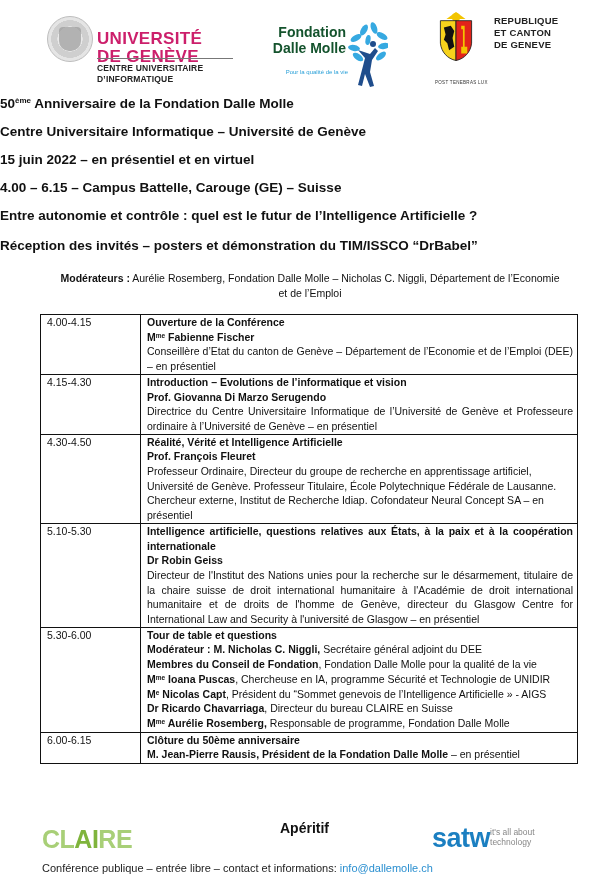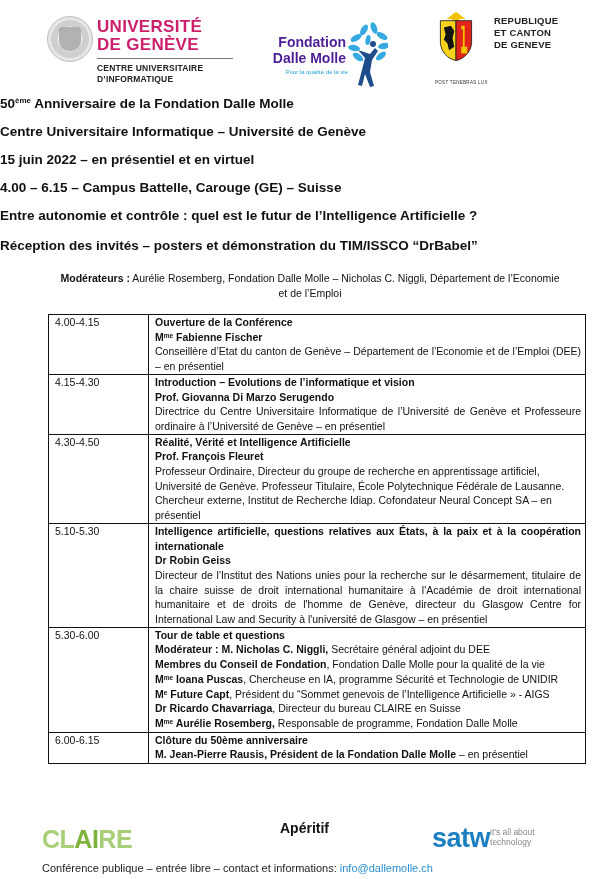--- a/index.html
+++ b/index.html
@@ -9,47 +9,47 @@
     color: #111;
   }
   .abs { position: absolute; }
 
   
   .unige { left: 44px; top: 10px; width: 160px; height: 68px; }
   .unige-seal { position: absolute; left: 3px; top: 6px; width: 44px; height: 44px; border-radius: 50%;
     background: radial-gradient(circle, #e9e9e9 0 40%, #cfcfcf 41% 60%, #e5e5e5 61% 100%);
     border: 1px solid #bdbdbd; }
   .unige-seal .inner { position:absolute; left: 11px; top: 10px; width: 22px; height: 24px; background:#9a9a9a; border-radius: 4px 4px 10px 10px; opacity: .7; }
-  .unige-title { position: absolute; left: 53px; top: 8px; color: #cc1f6b; font-weight: bold; font-size: 17px; line-height: 18px; letter-spacing: 0.3px; }
+  .unige-title { position: absolute; left: 53px; top: 20px; color: #cc1f6b; font-weight: bold; font-size: 17px; line-height: 18px; letter-spacing: 0.3px; }
   .unige-rule { position: absolute; left: 53px; top: 48px; width: 136px; height: 1px; background: #777; }
   .unige-sub { position: absolute; left: 53px; top: 53px; font-size: 8.5px; line-height: 11px; font-weight: bold; color: #222; letter-spacing: 0.2px; }
 
   .fdm { left: 248px; top: 12px; width: 130px; height: 72px; }
-  .fdm-title { position: absolute; left: 6px; top: 22px; color: #4c1d95; font-weight: bold; font-size: 14px; line-height: 16px; text-align: right; width: 92px; }
+  .fdm-title { position: absolute; left: 6px; top: 12px; color: #14532d; font-weight: bold; font-size: 14px; line-height: 16px; text-align: right; width: 92px; }
   .fdm-tag { position: absolute; left: 0px; top: 57px; color: #2aa0d8; font-size: 6px; width: 100px; text-align: right; }
   .fdm-tree { position: absolute; left: 100px; top: 6px; width: 40px; height: 72px; }
 
   .geneve { left: 430px; top: 2px; width: 175px; height: 84px; }
   .shield { position: absolute; left: 6px; top: 10px; width: 40px; height: 52px; }
   .geneve-title { position: absolute; left: 64px; top: 13px; font-size: 9.5px; line-height: 12px; color: #222; font-weight: bold; letter-spacing: 0.2px;}
   .geneve-motto { position: absolute; left: 5px; top: 78px; font-size: 4.5px; color: #333; letter-spacing: 0.3px; }
 
   
   .center { left: 0; width: 609px; text-align: left; font-weight: bold; font-size: 13.5px; }
   .t1 { top: 96px; }
   .t2 { top: 124px; }
   .t3 { top: 152px; }
   .t4 { top: 180px; }
   .t5 { top: 208px; }
   .t6 { top: 238px; }
   sup.ex { font-size: 8px; vertical-align: top; line-height: 1; position: relative; top: 1px; }
   .mods { left: 60px; width: 500px; top: 271px; text-align: center; font-size: 10.5px; line-height: 15px; }
 
   
-  .schedule { position: absolute; left: 40px; top: 314px; width: 538px; border-collapse: collapse; font-size: 10.5px; line-height: 14.7px; margin-left: 8px; }
+  .schedule { position: absolute; left: 40px; top: 314px; width: 538px; border-collapse: collapse; font-size: 10.5px; line-height: 14.7px; }
   .schedule td { border: 1.2px solid #111; vertical-align: top; padding: 0px 5px 0px 6px; }
   .schedule td.time { width: 88px; }
   .schedule td.body { padding-right: 4px; }
   .row-r1 { height: 58px; }
   .row-r2 { height: 57px; }
   .row-r3 { height: 89px; }
   .row-r4 { height: 45px; }
   .row-r5 { height: 103px; }
   .row-r6 { height: 105px; }
   .row-r7 { height: 31px; }
@@ -170,21 +170,21 @@
       <div class="just">Directeur de l'Institut des Nations unies pour la recherche sur le désarmement, titulaire de la chaire suisse de droit international humanitaire à l'Académie de droit international humanitaire et de droits de l'homme de Genève, directeur du Glasgow Centre for International Law and Security à l'université de Glasgow – en présentiel</div>
     </td>
   </tr>
   <tr class="row-r6">
     <td class="time">5.30-6.00</td>
     <td class="body">
       <div class="b">Tour de table et questions</div>
       <div><span class="b">Modérateur : M. Nicholas C. Niggli,</span><span> Secrétaire général adjoint du DEE</span></div>
       <div><span class="b">Membres du Conseil de Fondation</span><span>, Fondation Dalle Molle pour la qualité de la vie</span></div>
       <div><span class="b">M</span><sup class="mme b">me</sup><span class="b"> Ioana Puscas</span><span>,  Chercheuse en IA, programme Sécurité et Technologie de UNIDIR</span></div>
-      <div><span class="b">M</span><sup class="mme b">e</sup><span class="b"> Future Capt</span><span>, Président du “Sommet genevois de l’Intelligence Artificielle » - AIGS</span></div>
+      <div><span class="b">M</span><sup class="mme b">e</sup><span class="b"> Nicolas Capt</span><span>, Président du “Sommet genevois de l’Intelligence Artificielle » - AIGS</span></div>
       <div><span class="b">Dr Ricardo Chavarriaga</span><span>, Directeur du bureau CLAIRE en Suisse</span></div>
       <div><span class="b">M</span><sup class="mme b">me</sup><span class="b"> Aurélie Rosemberg,</span><span> Responsable de programme, Fondation Dalle Molle</span></div>
     </td>
   </tr>
   <tr class="row-r7">
     <td class="time">6.00-6.15</td>
     <td class="body">
       <div class="b">Clôture du 50ème anniversaire</div>
       <div><span class="b">M. Jean-Pierre Rausis, Président de la Fondation Dalle Molle</span><span> – en présentiel</span></div>
     </td>

